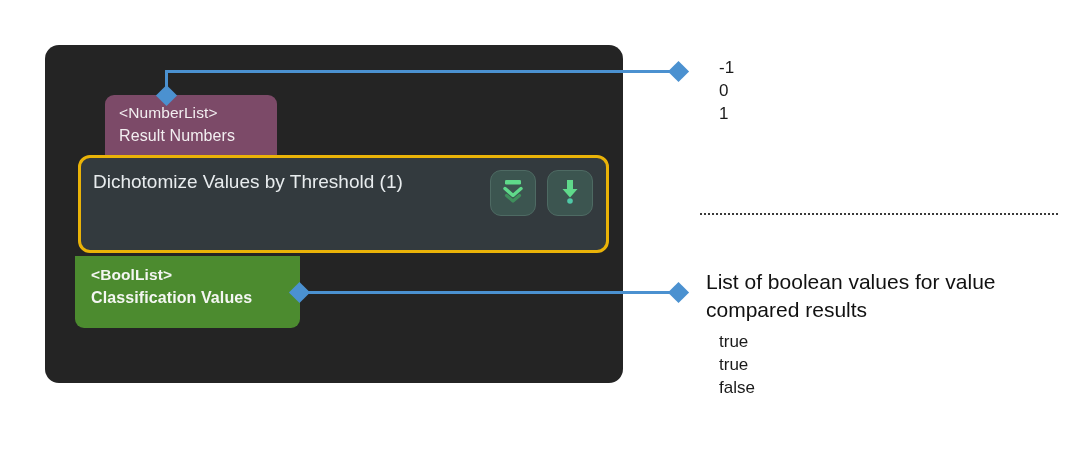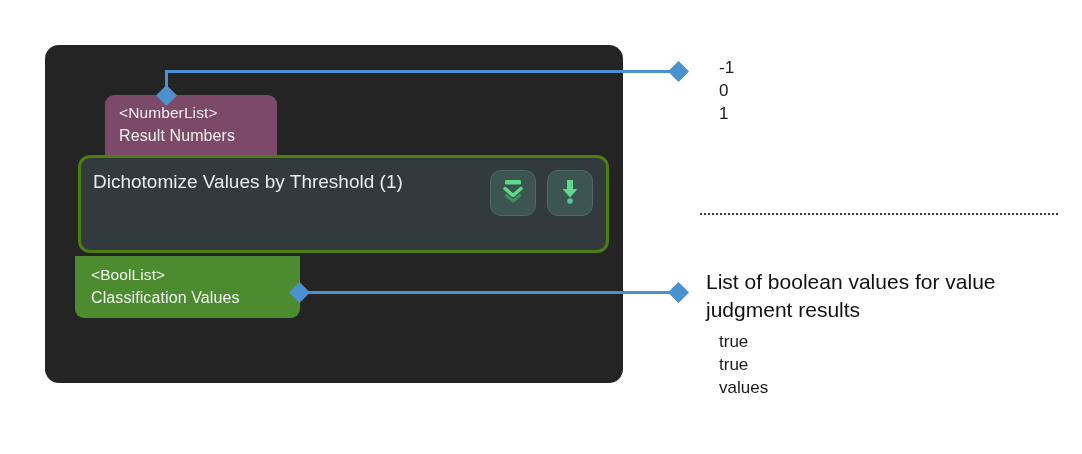--- a/index.html
+++ b/index.html
@@ -55,21 +55,21 @@
   }
 
   
   #node-body {
     position: absolute;
     left: 33px;   
     top: 110px;   
     width: 531px;
     height: 98px;
     background: #333a3e;
-    border: 3px solid #4d7c0f;
+    border: 3px solid #eab308;
     border-radius: 12px;
     box-sizing: border-box;
     display: flex;
     align-items: center;
   }
   #node-title {
     position: absolute;
     left: 12px;
     top: 11px;
     color: #e8ecee;
@@ -95,26 +95,27 @@
     align-items: center;
     justify-content: center;
   }
 
   
   #output-port {
     position: absolute;
     left: 30px;   
     top: 211px;   
     width: 225px;
-    height: 62px;
+    height: 72px;
     background: #4c8b2f;
     border-radius: 0 0 9px 9px;
     box-sizing: border-box;
     padding: 8px 0 0 16px;
     color: #f4f6f2;
+    font-weight: bold;
   }
 
   
   .diamond {
     position: absolute;
     width: 15px;
     height: 15px;
     background: #4b91d0;
     transform: rotate(45deg);
   }
@@ -209,19 +210,19 @@
   <div class="ann-values">
     <div class="ann-value">-1</div>
     <div class="ann-value">0</div>
     <div class="ann-value">1</div>
   </div>
 </div>
 
 <div id="divider"></div>
 
 <div class="annotation" style="top:268px;">
-  <div class="ann-heading">List of boolean values for value judgment results</div>
+  <div class="ann-heading">List of boolean values for value compared results</div>
   <div class="ann-values">
     <div class="ann-value">true</div>
     <div class="ann-value">true</div>
-    <div class="ann-value">values</div>
+    <div class="ann-value">false</div>
   </div>
 </div>
 
 </body></html>

